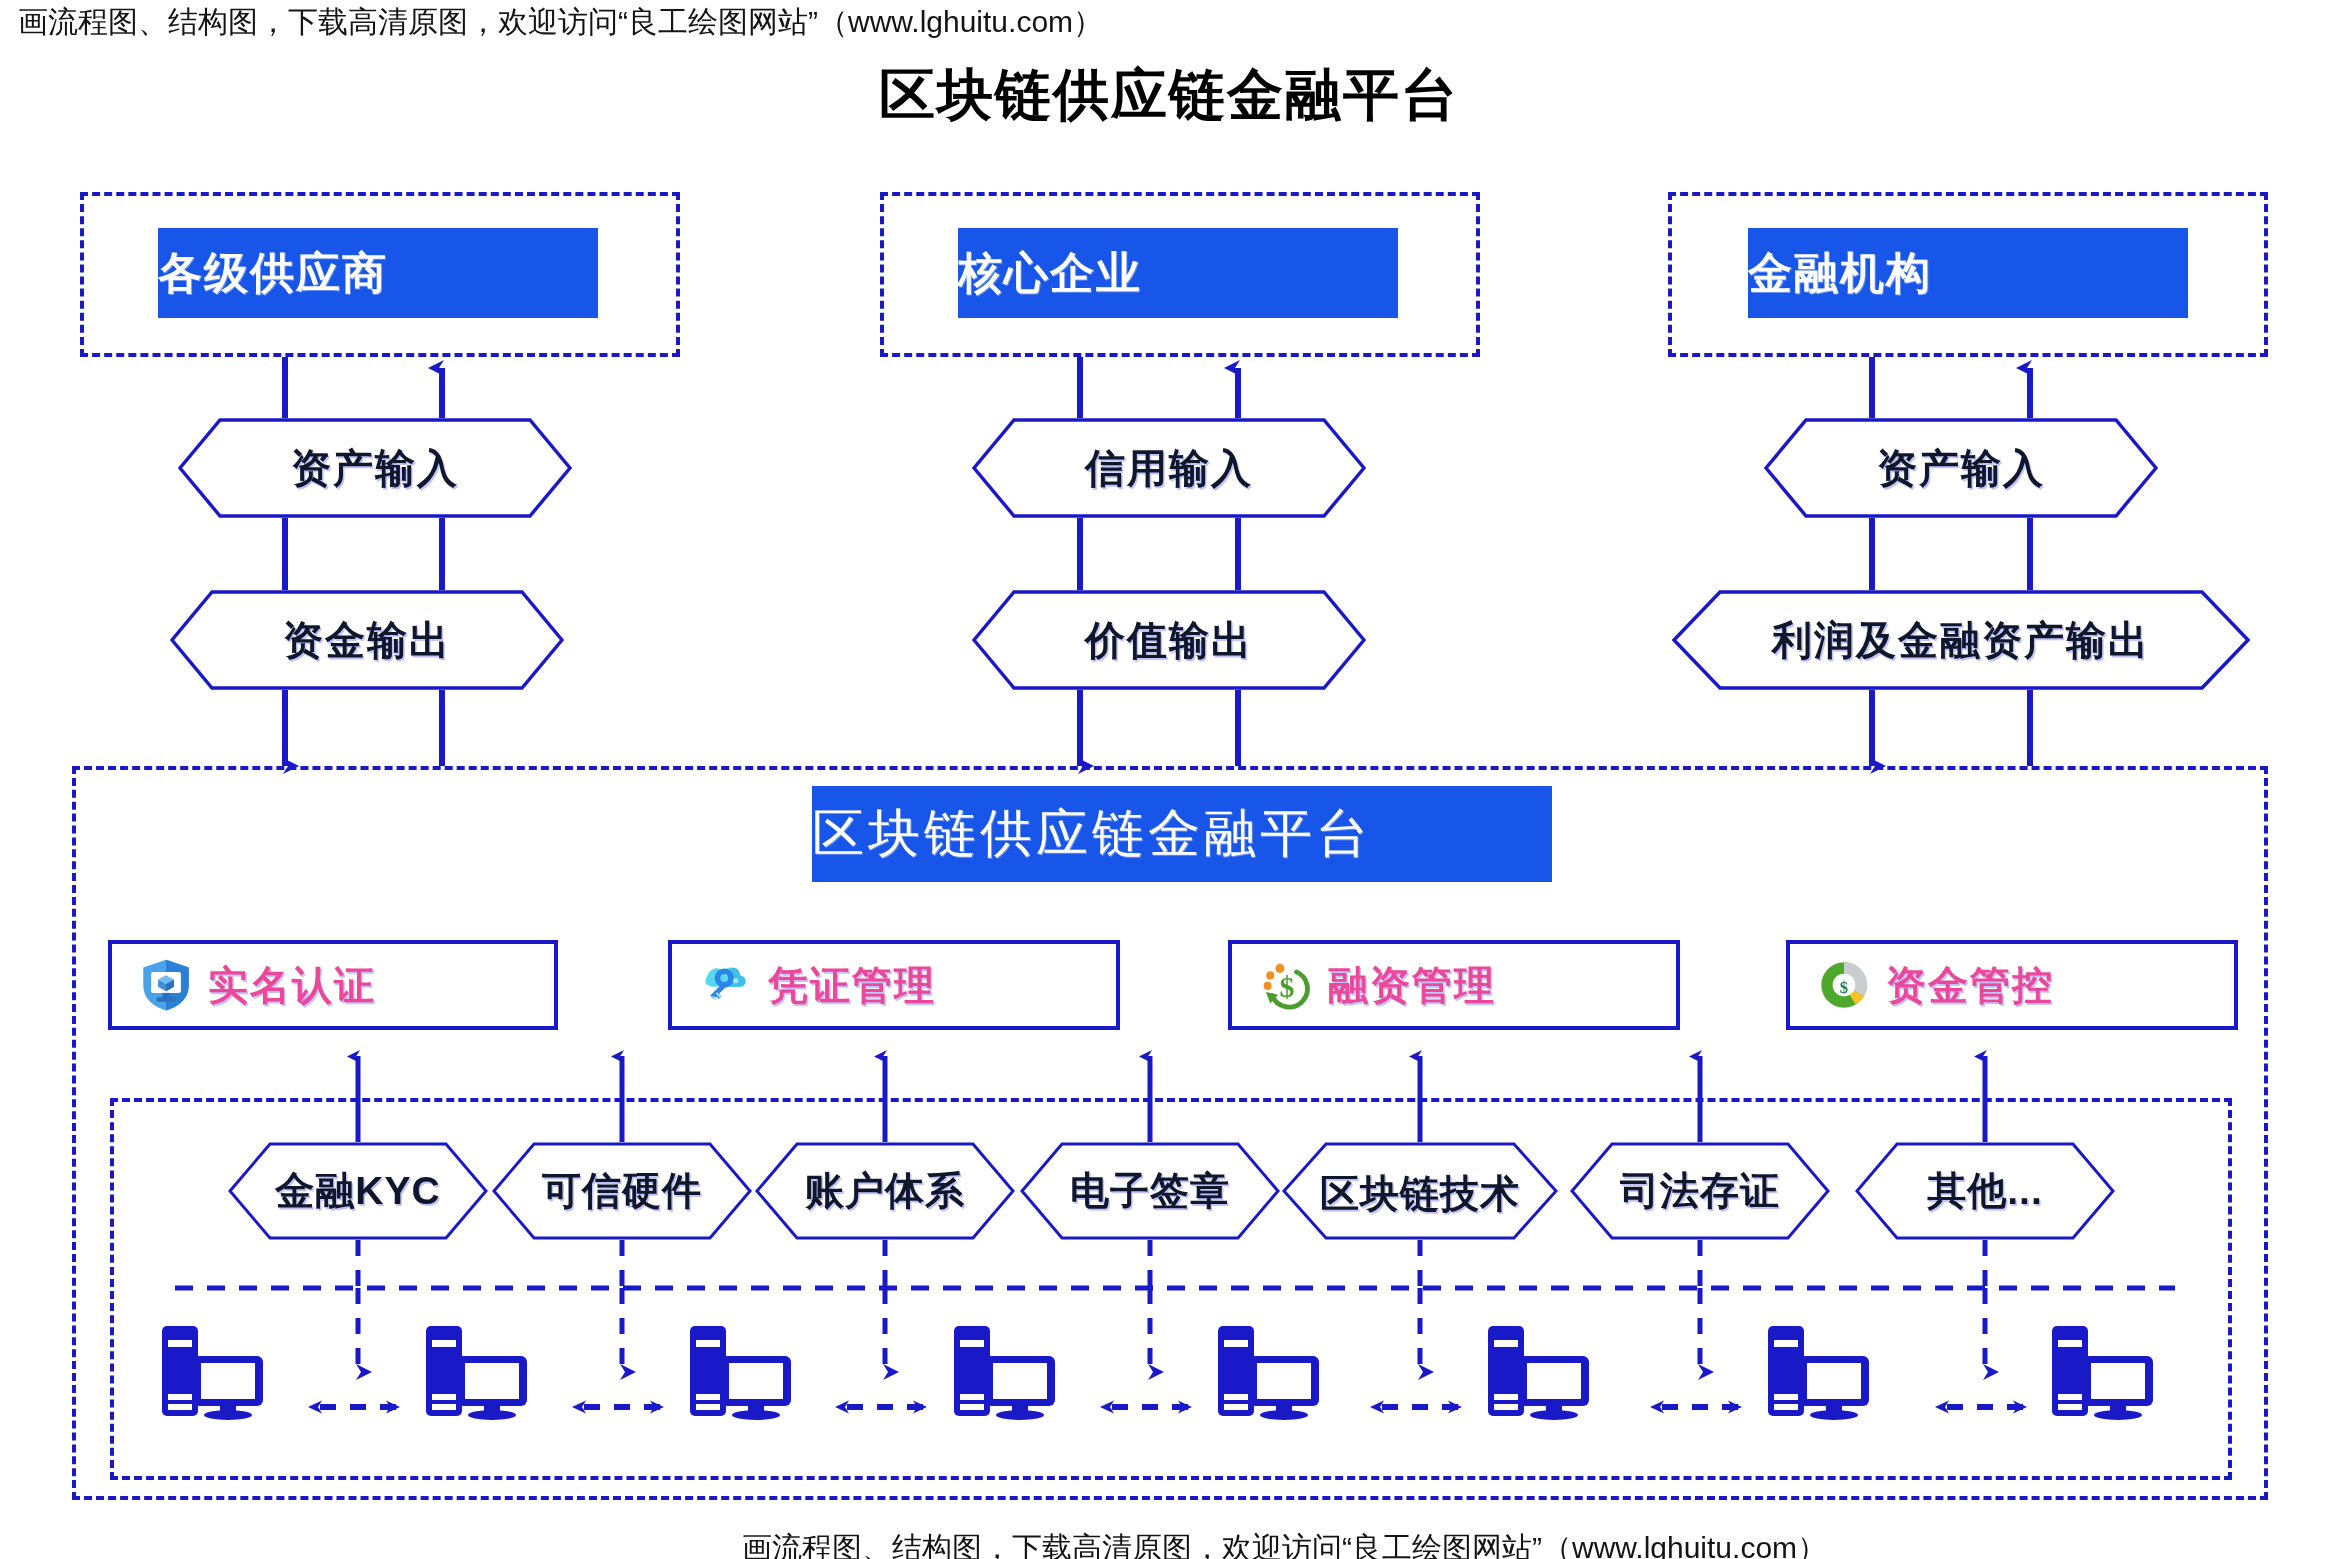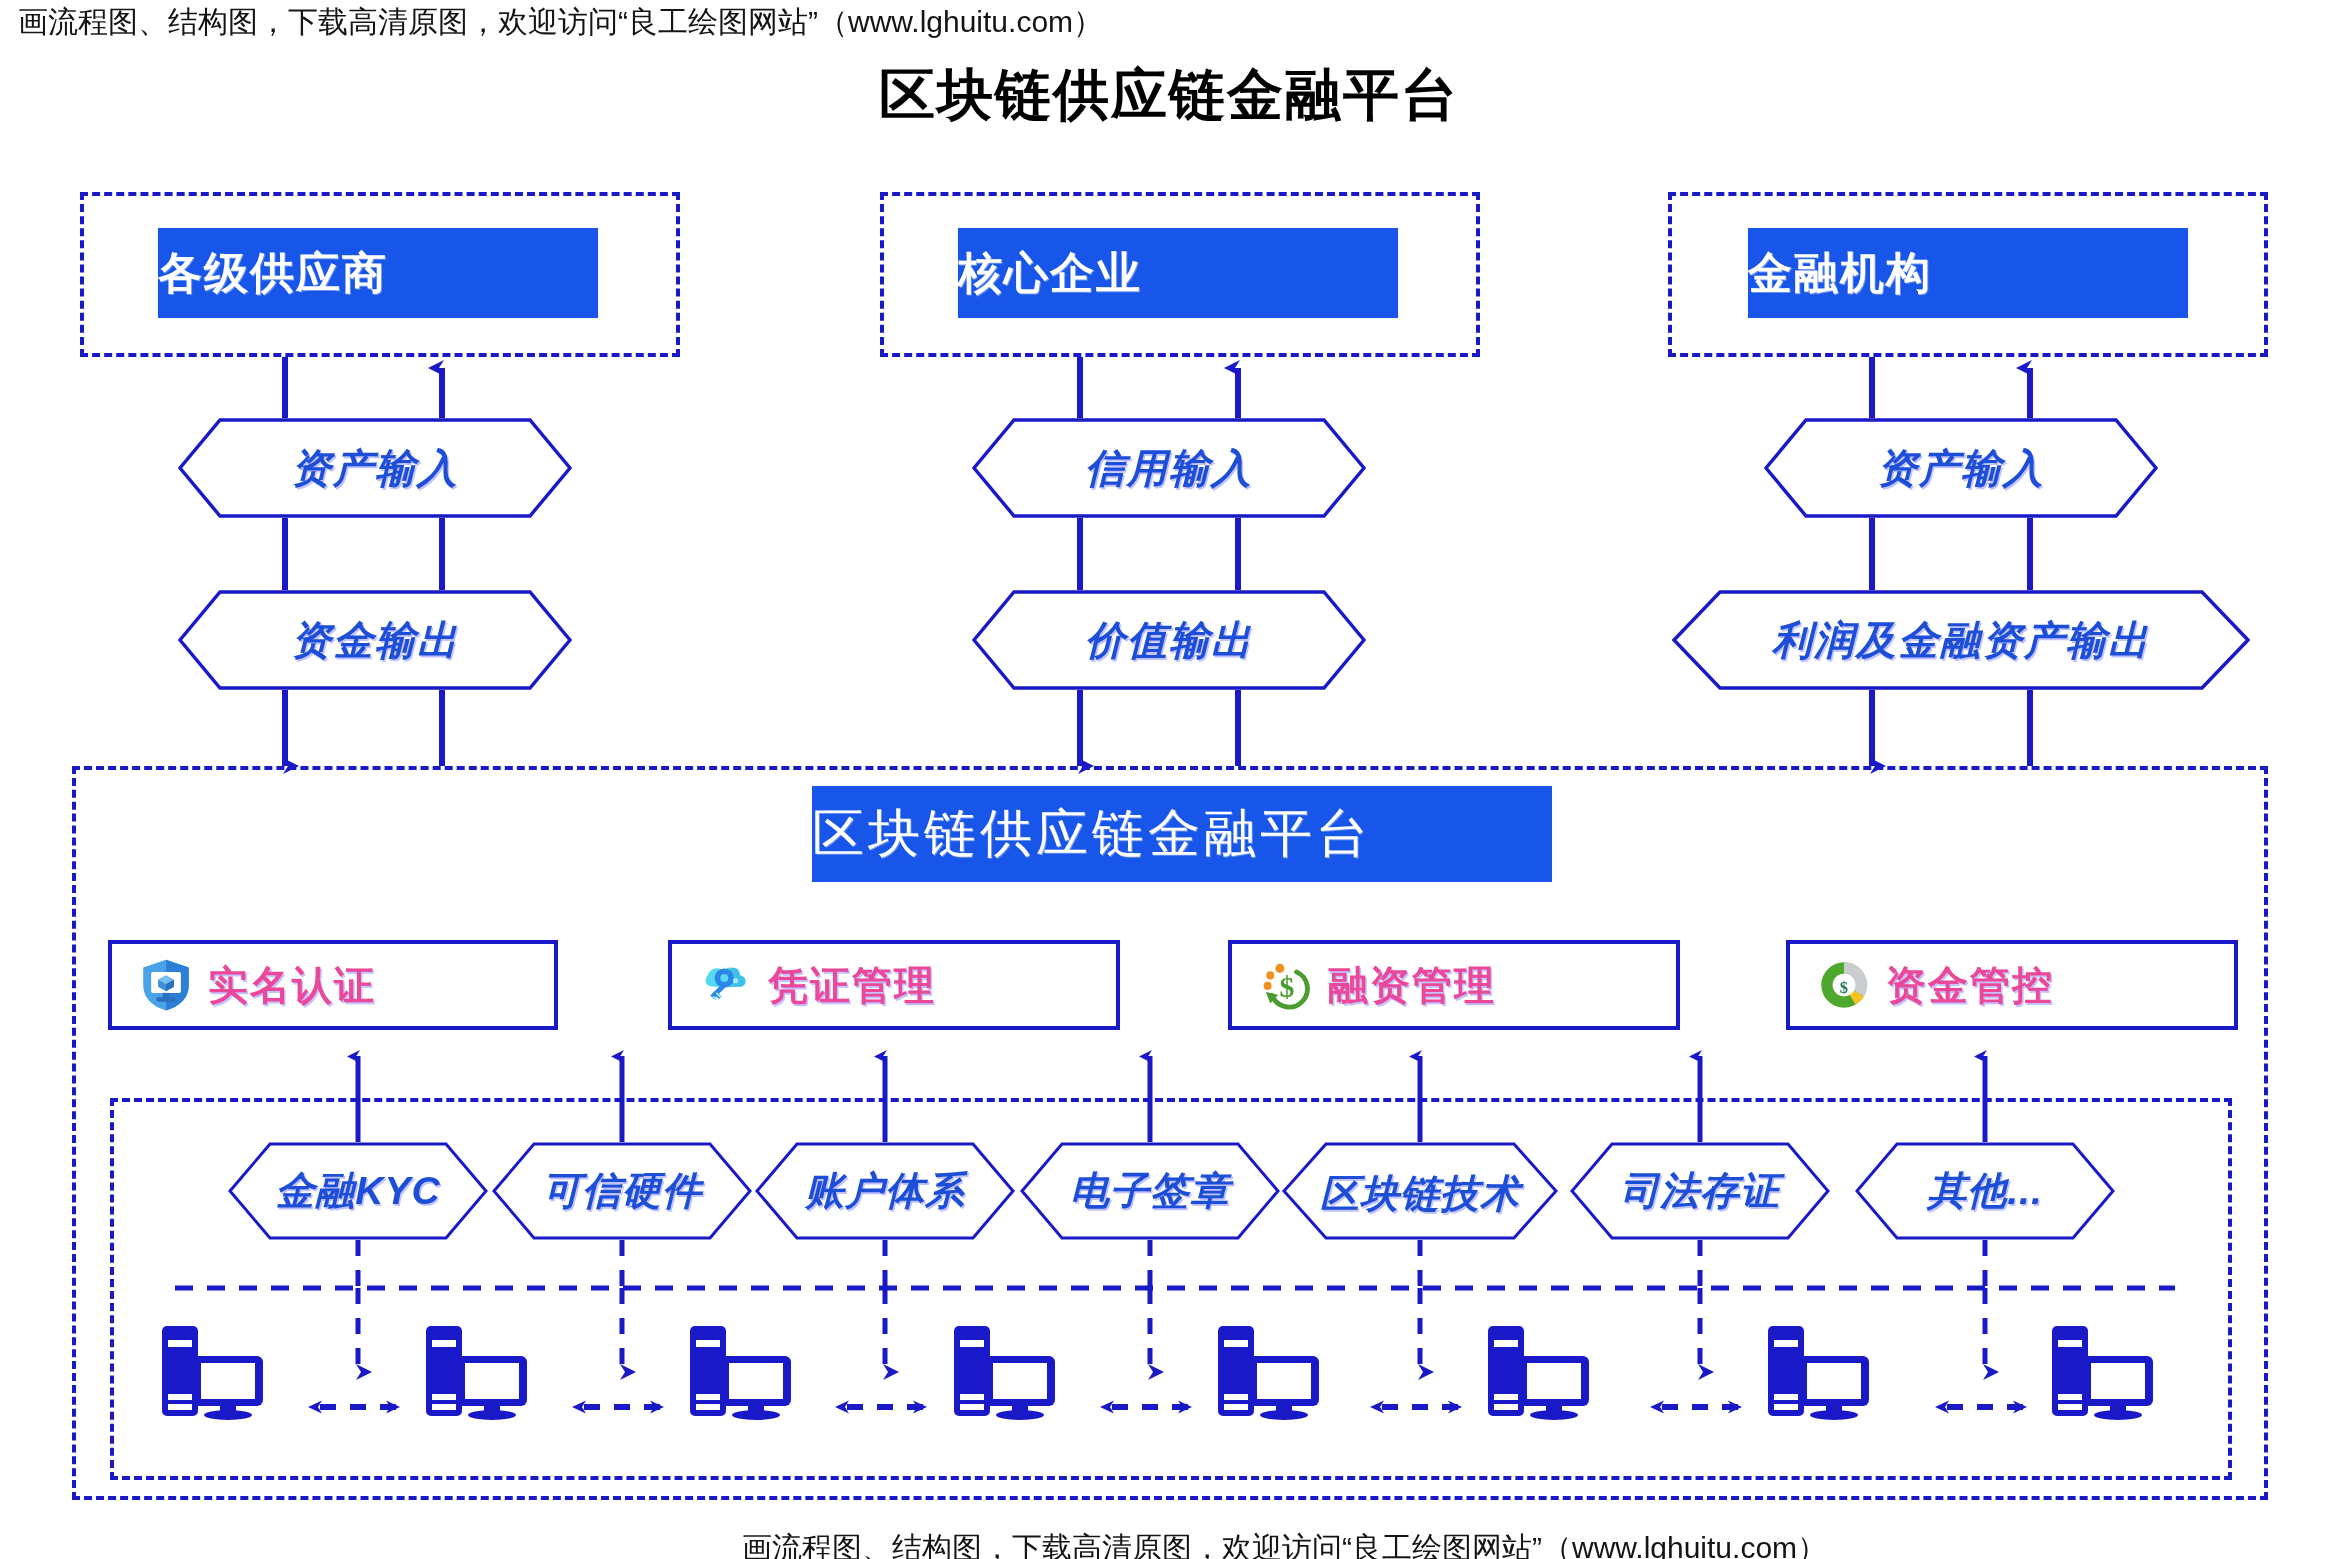--- a/index.html
+++ b/index.html
@@ -63,23 +63,22 @@
     text-shadow: 1px 1px 0 rgba(255,255,255,.35);
     box-sizing: border-box;
   }
   .chip-top { font-size: 44px; }
   .chip-platform { font-size: 52px; letter-spacing: 4px; font-weight: normal; }
   .hex-wrap { position: absolute; }
   .hex-wrap > svg { position:absolute; left:0; top:0; }
   .hex-wrap > .hex-label {
     position: absolute; inset: 0;
     display:flex; align-items:center; justify-content:center;
-    color:#1d4ed8; font-weight:bold; white-space:nowrap;
+    color:#0f172a; font-weight:bold; white-space:nowrap;
     text-shadow: 1.5px 1.5px 0 rgba(120,120,255,.45);
-    font-style: italic;
   }
   .flow-hex .hex-label { font-size: 40px; letter-spacing: 2px; }
   .tech-hex .hex-label { font-size: 39px; letter-spacing: 1px; }
 
   
   .feature-box {
     position: absolute;
     box-sizing: border-box;
     border: 4px solid #1a19c8;
     background: #ffffff;
@@ -216,21 +215,21 @@
   <div class="blue-chip chip-top" style="left:1748px; top:228px; width:440px; height:90px;">
     <span>金融机构</span>
   </div>
 
   <div class="hex-wrap flow-hex" style="left:178px; top:418px; width:394px; height:100px;">
     <svg width="394" height="100" viewBox="0 0 394 100">
       <polygon points="42,2 352,2 392,50 352,98 42,98 2,50" fill="#ffffff" stroke="#1a19c8" stroke-width="3.5"></polygon>
     </svg>
     <div class="hex-label">资产输入</div>
   </div>
-  <div class="hex-wrap flow-hex" style="left:178px; top:590px; width:394px; height:100px;">
+  <div class="hex-wrap flow-hex" style="left:170px; top:590px; width:394px; height:100px;">
     <svg width="394" height="100" viewBox="0 0 394 100">
       <polygon points="42,2 352,2 392,50 352,98 42,98 2,50" fill="#ffffff" stroke="#1a19c8" stroke-width="3.5"></polygon>
     </svg>
     <div class="hex-label">资金输出</div>
   </div>
 
   <div class="hex-wrap flow-hex" style="left:972px; top:418px; width:394px; height:100px;">
     <svg width="394" height="100" viewBox="0 0 394 100">
       <polygon points="42,2 352,2 392,50 352,98 42,98 2,50" fill="#ffffff" stroke="#1a19c8" stroke-width="3.5"></polygon>
     </svg>

